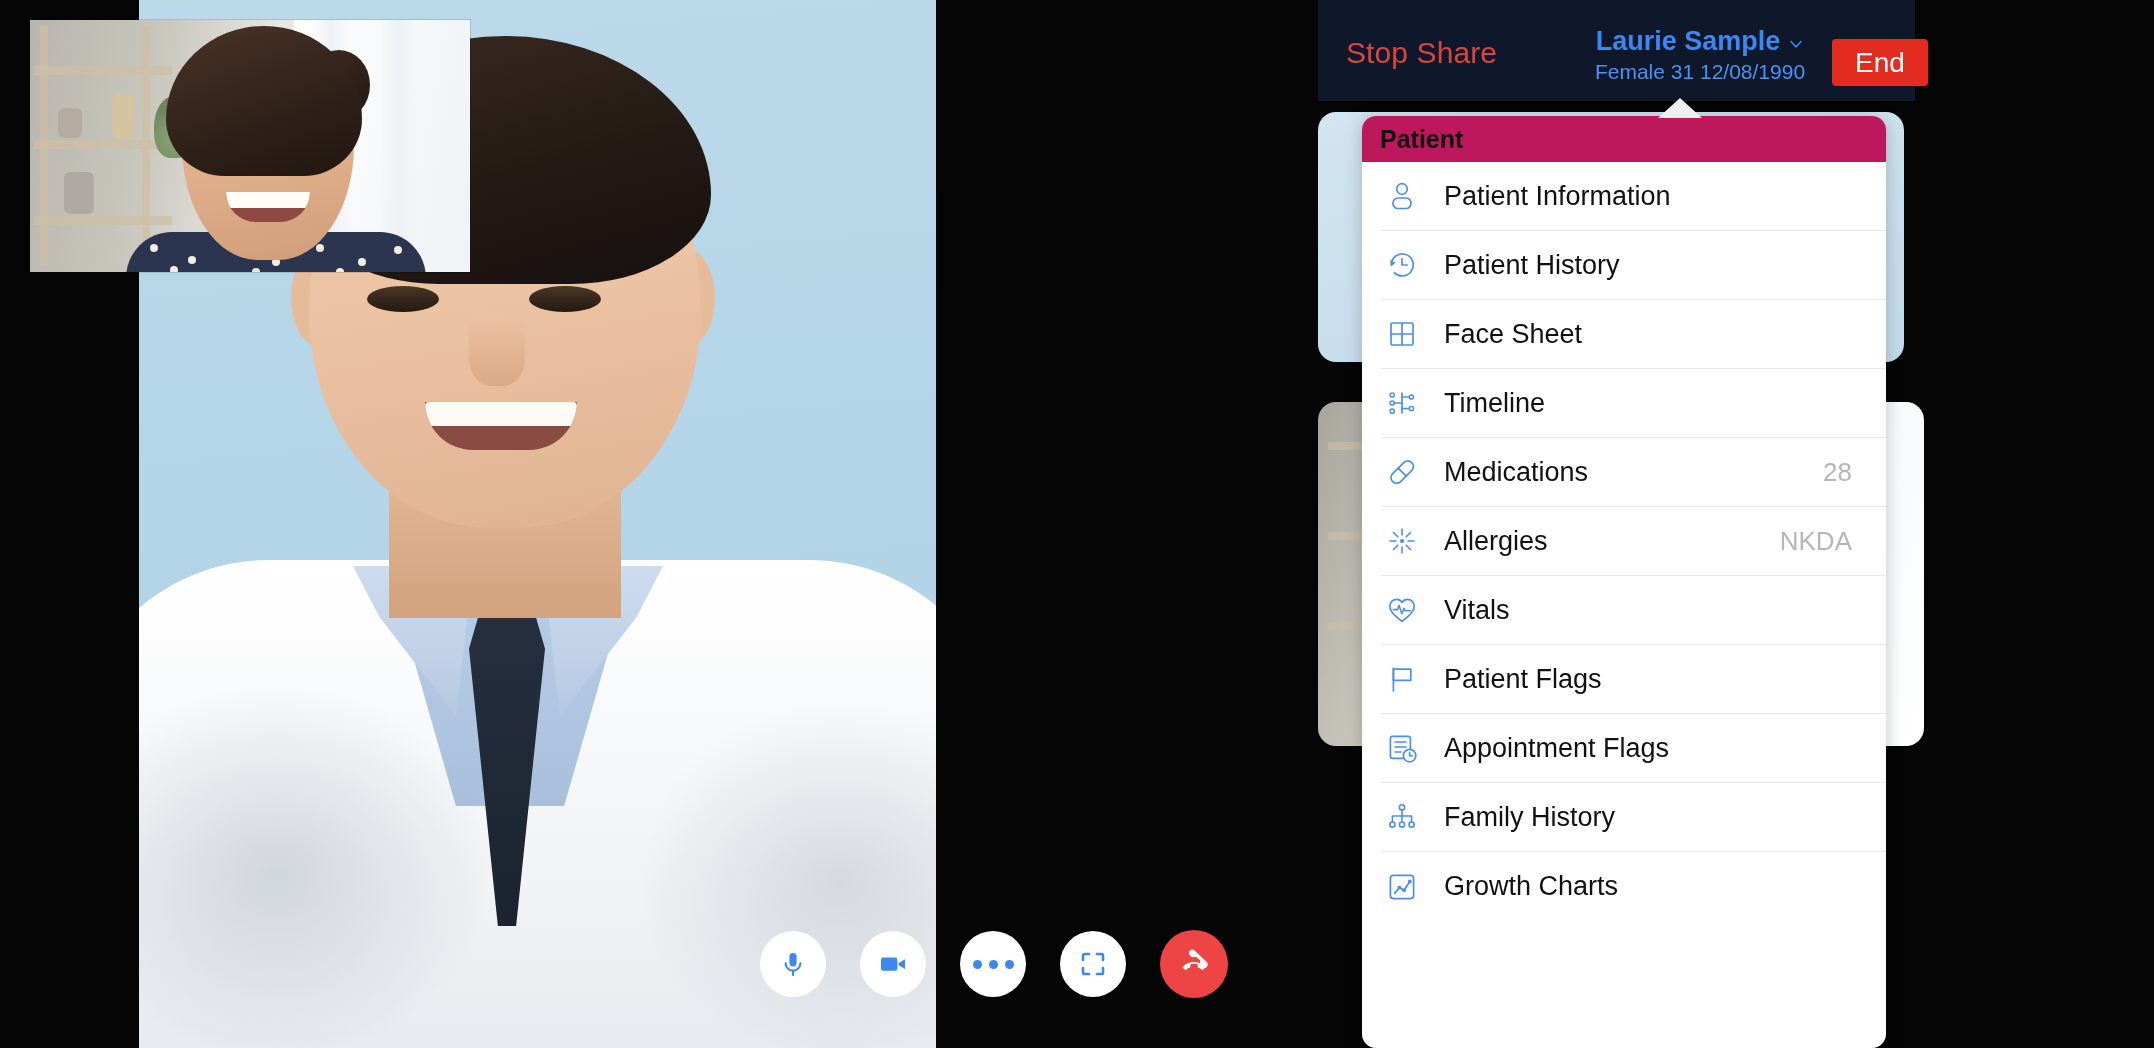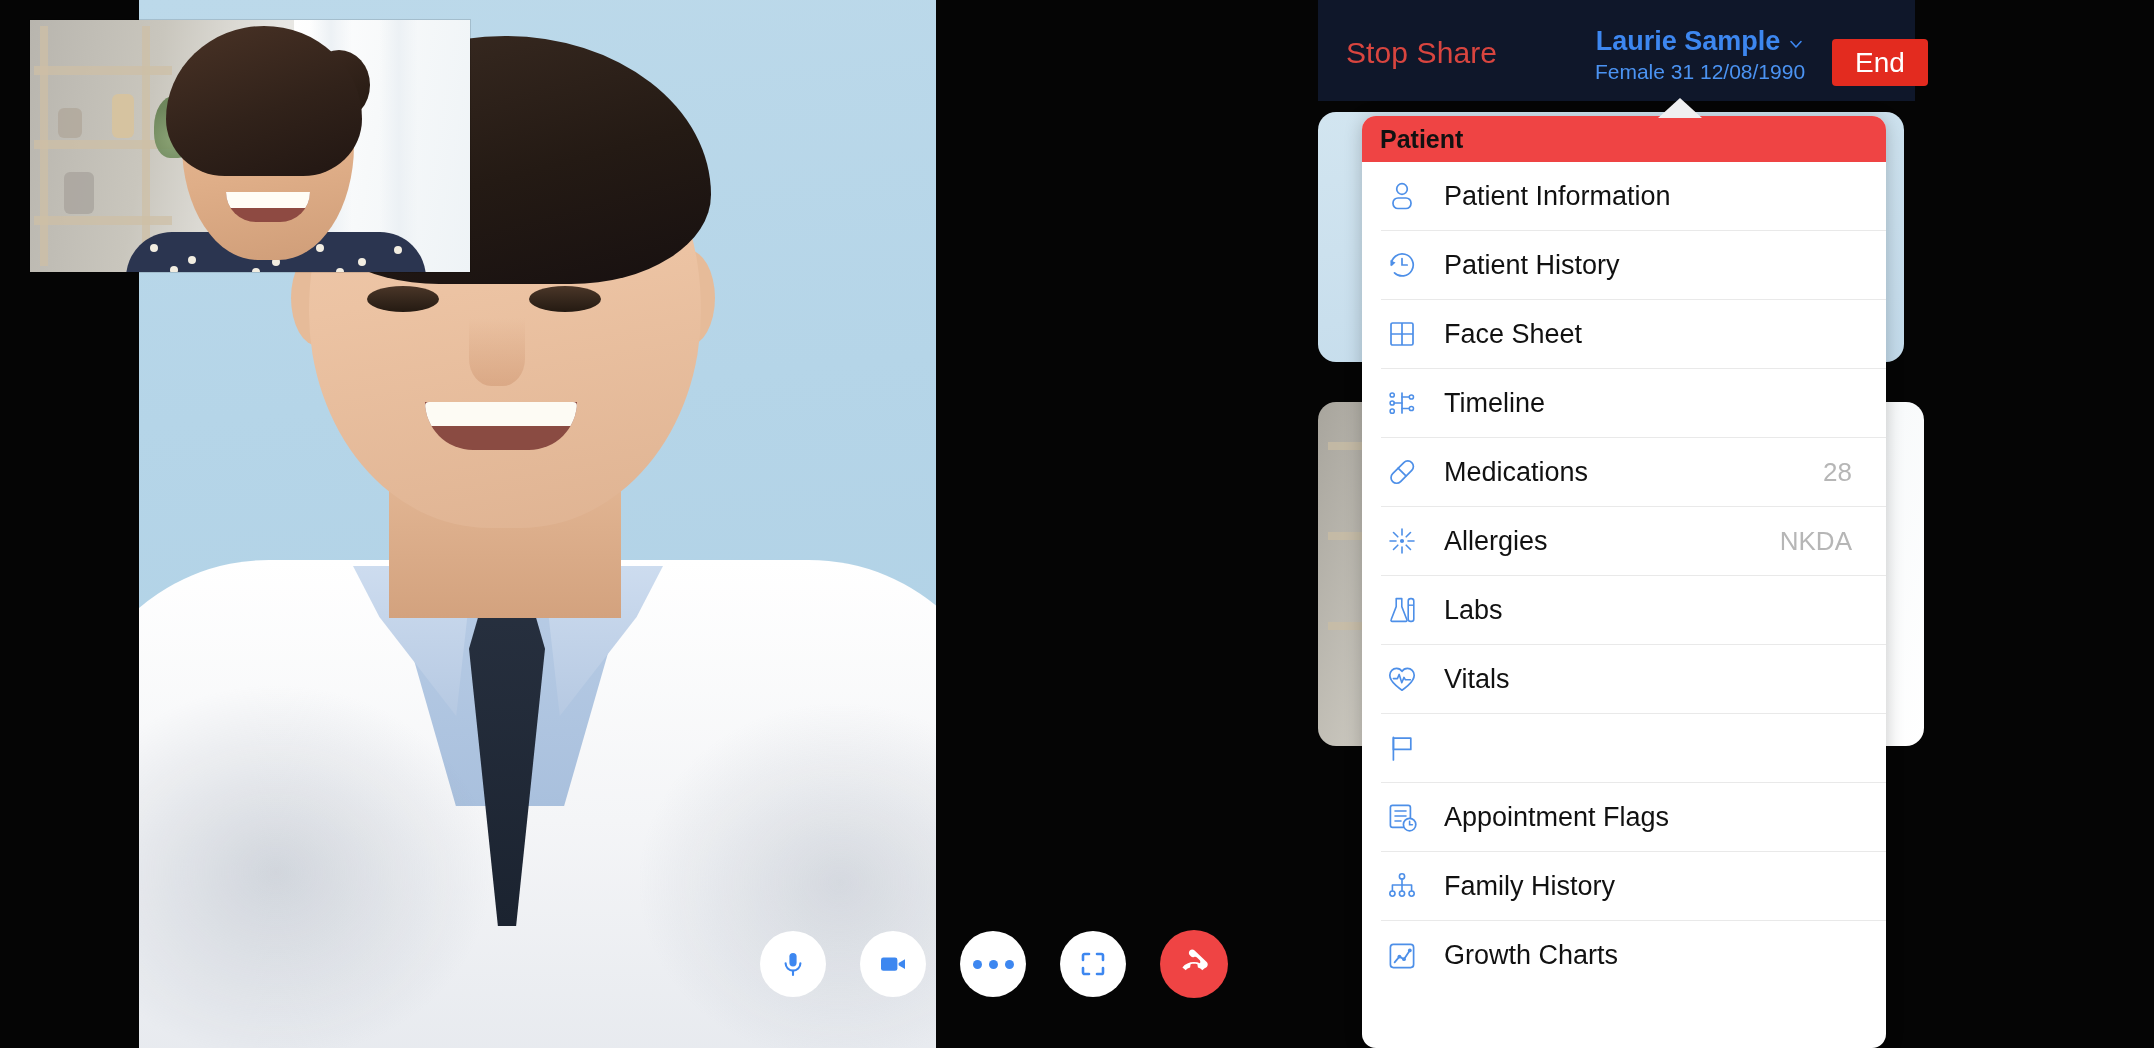--- a/index.html
+++ b/index.html
@@ -229,21 +229,21 @@
   #menu-caret {
     position:absolute; left: 1658px; top: 98px;
     width: 0; height: 0;
     border-left: 22px solid transparent;
     border-right: 22px solid transparent;
     border-bottom: 20px solid #efeff0;
     z-index: 41;
   }
   #menu-header {
     height: 46px;
-    background: #ef4444;
+    background: #be185d;
     display:flex; align-items:center;
     padding-left: 18px;
   }
   #menu-title { font-size: 25px; font-weight: bold; color:#111; }
   #menu-list { background:#fff; }
   .menu-item {
     position: relative;
     display:flex; align-items:center;
     height: 69px;
     padding: 0 24px 0 0;
@@ -458,32 +458,20 @@
             <circle cx="17" cy="17" r="2.1" fill="#4d8fe8" stroke="none"></circle>
             <path d="M17 5 V11 M17 23 V29 M5 17 H11 M23 17 H29
                      M8.5 8.5 L12.8 12.8 M21.2 21.2 L25.5 25.5
                      M25.5 8.5 L21.2 12.8 M12.8 21.2 L8.5 25.5"></path>
           </svg>
         </span>
         <span class="menu-label">Allergies</span>
         <span class="menu-value">NKDA</span>
       </div>
 
-      <div class="menu-item">
-        <span class="menu-icon">
-          <svg width="34" height="34" viewBox="0 0 34 34" fill="none">
-            <path d="M11.2 5.6 h5.6 v8 l5.1 13.2 a1.1 1.1 0 0 1-1 1.6 H7.1
-                     a1.1 1.1 0 0 1-1-1.6 l5.1-13.2 Z" stroke="#4d8fe8" stroke-width="1.6" stroke-linejoin="round"></path>
-            <rect x="23.2" y="5.6" width="5.6" height="22.8" rx="2.4" stroke="#4d8fe8" stroke-width="1.6"></rect>
-            <path d="M23.2 12.2 h5.6" stroke="#4d8fe8" stroke-width="1.4"></path>
-          </svg>
-        </span>
-        <span class="menu-label">Labs</span>
-        <span class="menu-value"></span>
-      </div>
 
       <div class="menu-item">
         <span class="menu-icon">
           <svg width="34" height="34" viewBox="0 0 34 34" fill="none">
             <path d="M17 28.2 C17 28.2 4.8 20.6 4.8 13.3 C4.8 9.3 7.9 6.4 11.5 6.4
                      C13.9 6.4 15.9 7.6 17 9.4 C18.1 7.6 20.1 6.4 22.5 6.4
                      C26.1 6.4 29.2 9.3 29.2 13.3 C29.2 20.6 17 28.2 17 28.2 Z" stroke="#4d8fe8" stroke-width="1.7" stroke-linejoin="round"></path>
             <path d="M8.4 16.6 h4 l1.8-4.2 2.6 8.4 2.2-5.4 1.4 2.4 h5" stroke="#4d8fe8" stroke-width="1.6" stroke-linecap="round" stroke-linejoin="round"></path>
           </svg>
         </span>
@@ -491,20 +479,21 @@
         <span class="menu-value"></span>
       </div>
 
       <div class="menu-item">
         <span class="menu-icon">
           <svg width="34" height="34" viewBox="0 0 34 34" fill="none">
             <path d="M8.4 6.4 V29" stroke="#4d8fe8" stroke-width="1.7" stroke-linecap="round"></path>
             <path d="M8.4 7.2 h17.4 v11.2 h-17.4 Z" stroke="#4d8fe8" stroke-width="1.7" stroke-linejoin="round"></path>
           </svg>
         </span>
+        <span class="menu-label">Patient Flags</span>
         <span class="menu-value"></span>
       </div>
 
       <div class="menu-item">
         <span class="menu-icon">
           <svg width="34" height="34" viewBox="0 0 34 34" fill="none">
             <rect x="5.4" y="5.4" width="20" height="22" rx="2.2" stroke="#4d8fe8" stroke-width="1.7"></rect>
             <path d="M10 11 h11 M10 16 h11 M10 21 h6" stroke="#4d8fe8" stroke-width="1.6" stroke-linecap="round"></path>
             <circle cx="24.6" cy="24.6" r="6.2" fill="#fff" stroke="#4d8fe8" stroke-width="1.7"></circle>
             <path d="M24.6 21.4 V24.8 h2.8" stroke="#4d8fe8" stroke-width="1.6" stroke-linecap="round"></path>

